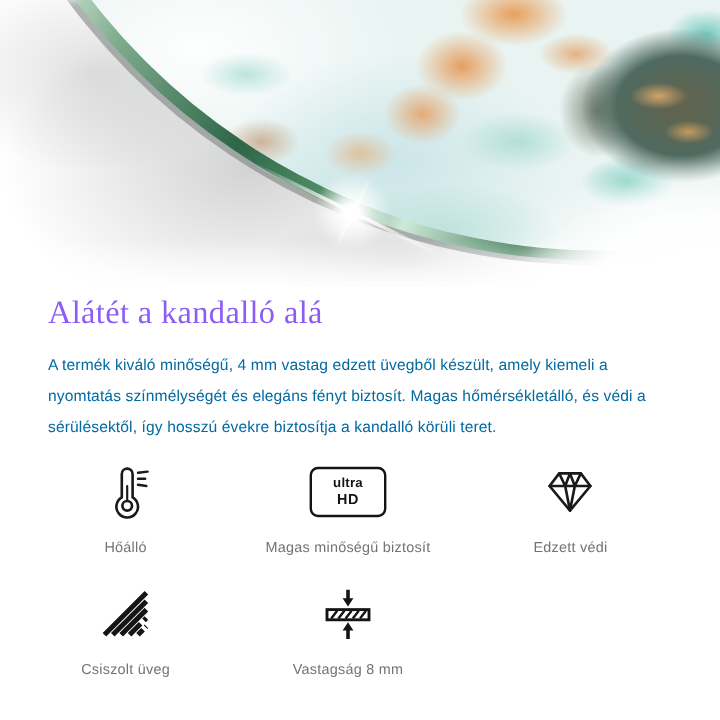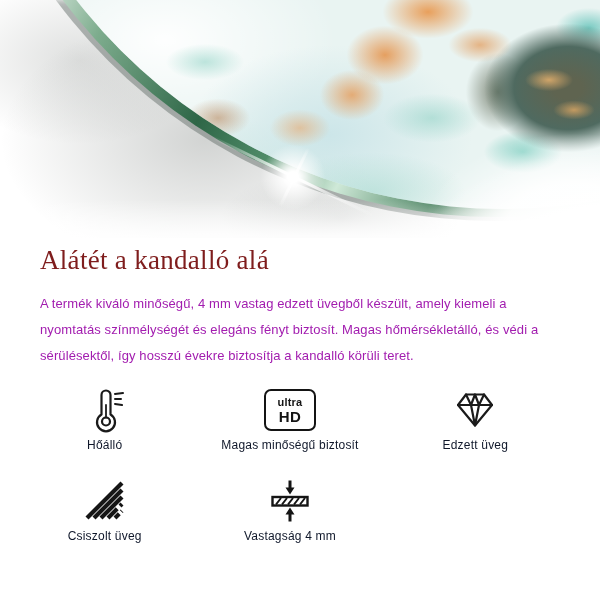--- a/index.html
+++ b/index.html
@@ -83,55 +83,55 @@
   }
 
   
   .content { padding: 0 40px; }
   .title {
     margin: 6px 0 0;
     font-family: "Liberation Serif", serif;
     font-weight: 400;
     font-size: 27px;
     line-height: 1.2;
-    color: #7f1d1d;
+    color: #8b5cf6;
     letter-spacing: .3px;
   }
   .title span { display: block; }
   .description {
     margin: 15px 0 0;
     max-width: 528px;
     font-size: 13px;
     line-height: 2;
-    color: #a21caf;
+    color: #0369a1;
     letter-spacing: .1px;
   }
 
   
   .features {
     margin: 16px 0 0 12px;
     width: 556px;
     display: grid;
     grid-template-columns: repeat(3, 1fr);
     row-gap: 24px;
   }
   .feature { display: flex; flex-direction: column; align-items: center; }
   .icon-box { height: 50px; display: flex; align-items: center; justify-content: center; }
-  .feature-label { margin-top: 3px; font-size: 12px; color: #0f172a; letter-spacing: .2px; }
+  .feature-label { margin-top: 14px; font-size: 12px; color: #737373; letter-spacing: .2px; }
 
   .icon-svg { stroke: #1a1a1a; fill: none; stroke-width: 2.2; stroke-linecap: round; stroke-linejoin: round; }
 
   .uhd {
-    width: 52px; height: 42px;
+    width: 64px; height: 42px;
     border: 2.6px solid #141414; border-radius: 7px;
     display: flex; flex-direction: column; align-items: center; justify-content: center;
     line-height: 1; color: #141414;
   }
   .uhd-top { font-size: 11px; font-weight: 700; letter-spacing: .2px; }
-  .uhd-bottom { font-size: 15px; font-weight: 800; margin-top: 1px; letter-spacing: .5px; }
+  .uhd-bottom { font-size: 12px; font-weight: 800; margin-top: 1px; letter-spacing: .5px; }
 </style>
 </head>
 <body>
 
 <div>
 
   <div class="hero" role="img" aria-label="Round tempered-glass hearth pad with abstract teal, white and copper marble print, photographed at an angle on a white background">
     <div class="bg-shadow"></div>
     <div class="rim-shadow"></div>
     <div class="rim"></div>
@@ -177,21 +177,21 @@
     </div>
 
 
     <div class="feature">
       <div class="icon-box">
         <svg class="icon-svg" width="48" height="48" viewBox="0 0 48 48" stroke-width="2">
           <path d="M7 19 L15 8.5 H33 L41 19 L24 39.5 Z"></path>
           <path d="M7 19 H41 M15 8.5 L20 19 L24 8.5 L28 19 L33 8.5 M20 19 L24 39.5 L28 19"></path>
         </svg>
       </div>
-      <div class="feature-label">Edzett üveg</div>
+      <div class="feature-label">Edzett védi</div>
     </div>
 
     <div class="feature">
       <div class="icon-box">
         <svg width="48" height="48" viewBox="0 0 48 48" stroke="#151515" stroke-width="4.2" fill="none" stroke-linecap="butt">
           <line x1="6" y1="41" x2="41" y2="6"></line>
           <line x1="13" y1="41" x2="41" y2="13"></line>
           <line x1="20" y1="41" x2="41" y2="20"></line>
           <line x1="27" y1="41" x2="41" y2="27" stroke-dasharray="13 4"></line>
           <line x1="34" y1="41" x2="41" y2="34" stroke-dasharray="6 3"></line>
@@ -202,17 +202,17 @@
 
     <div class="feature">
       <div class="icon-box">
         <svg width="48" height="48" viewBox="0 0 48 48">
           <rect x="6.5" y="20" width="35" height="8.5" fill="none" stroke="#151515" stroke-width="2.4"></rect>
           <path d="M10 27.5 l5 -6.5 M16 27.5 l5 -6.5 M22 27.5 l5 -6.5 M28 27.5 l5 -6.5 M34 27.5 l5 -6.5" stroke="#151515" stroke-width="2" fill="none"></path>
           <path d="M24 17.5 L19.5 10.5 h3 V3.5 h3 v7 h3 Z" fill="#151515" stroke="none"></path>
           <path d="M24 30.5 L28.5 37.5 h-3 v7 h-3 v-7 h-3 Z" fill="#151515" stroke="none"></path>
         </svg>
       </div>
-      <div class="feature-label">Vastagság 4 mm</div>
+      <div class="feature-label">Vastagság 8 mm</div>
     </div>
 
   </div>
 </div>
 
 </body></html>

